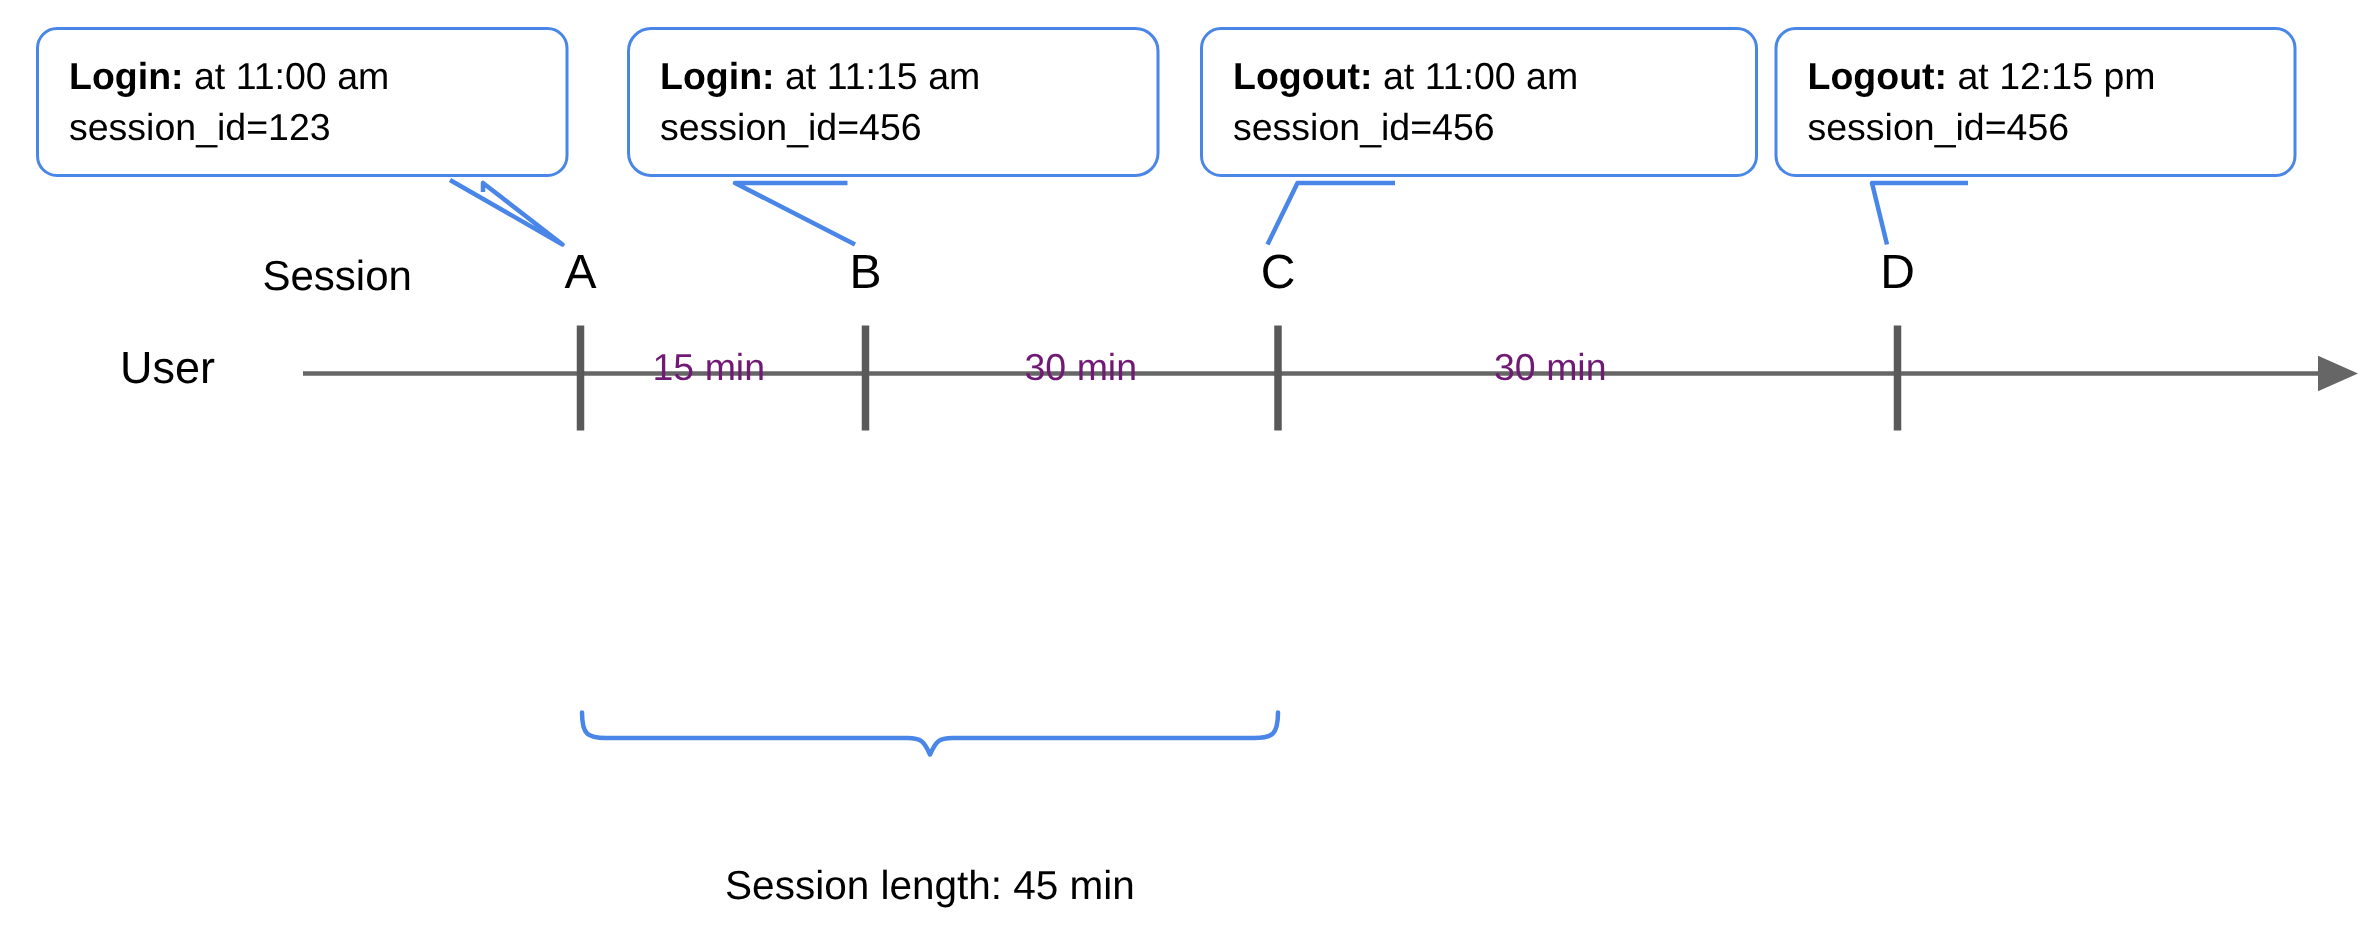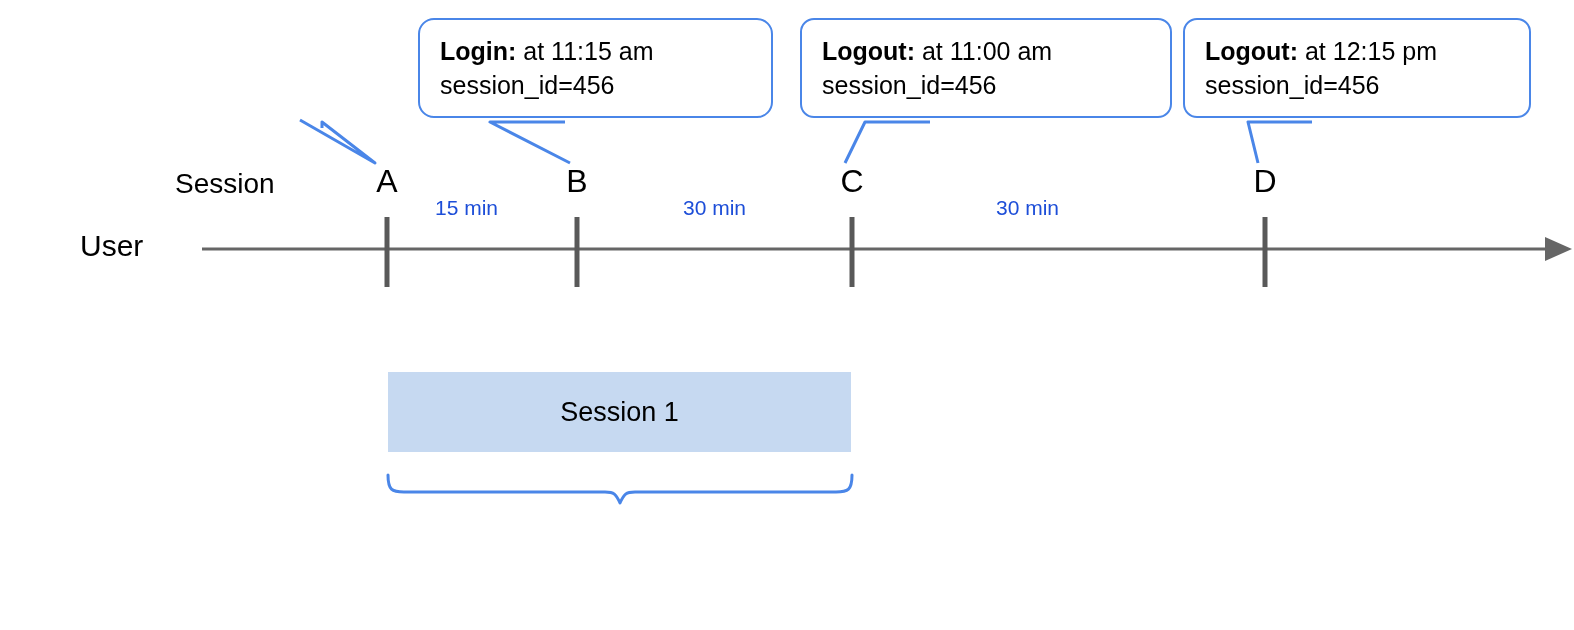--- a/index.html
+++ b/index.html
@@ -45,23 +45,24 @@
     display: block;
   }
   .axis-label {
     position: absolute;
     font-size: 30px;
     color: #000000;
     white-space: nowrap;
   }
   .small-label {
     position: absolute;
-    font-size: 21px;
-    color: #1d4ed8;
+    font-size: 25px;
+    color: #701a75;
     white-space: nowrap;
+    margin-top: 35px;
   }
   .event-letter {
     position: absolute;
     font-size: 32px;
     color: #000000;
     white-space: nowrap;
     text-align: center;
   }
   .session-bar {
     position: absolute;
@@ -103,20 +104,25 @@
     <path d="M 570,163 L 490,122 L 565,122" fill="none" stroke="#4a86e8" stroke-width="3" stroke-linejoin="round"></path>
     <path d="M 845,163 L 865,122 L 930,122" fill="none" stroke="#4a86e8" stroke-width="3" stroke-linejoin="round"></path>
     <path d="M 1258,163 L 1248,122 L 1312,122" fill="none" stroke="#4a86e8" stroke-width="3" stroke-linejoin="round"></path>
 
     <path d="M 388,475 C 388,490 392,492 404,492
              L 605,492 C 614,492 616,494 620,503
              L 620,503 C 624,494 626,492 635,492
              L 836,492 C 848,492 852,490 852,475" fill="none" stroke="#4a86e8" stroke-width="3" stroke-linecap="round" stroke-linejoin="round"></path>
   </svg>
 
+  <div class="callout" style="left:24px; top:18px; width:355px;">
+    <span class="ev">Login:</span>
+    <span>at 11:00 am</span>
+    <span class="ln2">session_id=123</span>
+  </div>
 
   <div class="callout" style="left:418px; top:18px; width:355px;border-radius:16px;">
     <span class="ev">Login:</span>
     <span>at 11:15 am</span>
     <span class="ln2">session_id=456</span>
   </div>
 
   <div class="callout" style="left:800px; top:18px; width:372px;">
     <span class="ev">Logout:</span>
     <span>at 11:00 am</span>
@@ -134,18 +140,16 @@
 
   <div class="event-letter" style="left:367px; top:163px; width:40px;">A</div>
   <div class="event-letter" style="left:557px; top:163px; width:40px;">B</div>
   <div class="event-letter" style="left:832px; top:163px; width:40px;">C</div>
   <div class="event-letter" style="left:1245px; top:163px; width:40px;">D</div>
 
   <div class="small-label" style="left:435px; top:196px;">15 min</div>
   <div class="small-label" style="left:683px; top:196px;">30 min</div>
   <div class="small-label" style="left:996px; top:196px;">30 min</div>
 
-  <div class="session-bar" style="left:388px; top:372px; width:463px; height:80px;">
-    <span>Session 1</span>
-  </div>
 
+  <div class="caption" style="left:420px; top:575px; width:400px;">Session length: 45 min</div>
 
 </div>
 
 </body></html>

